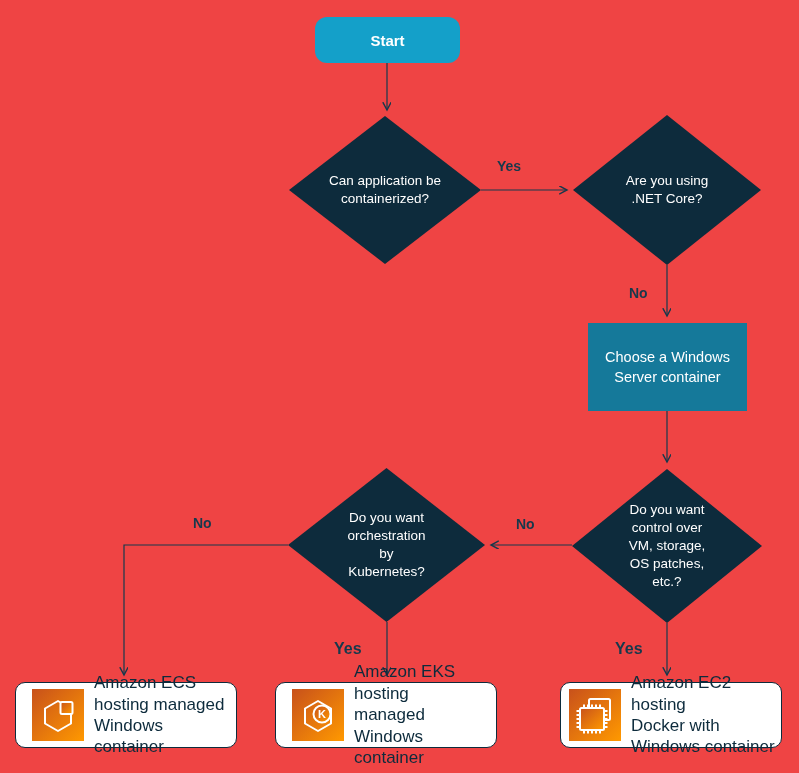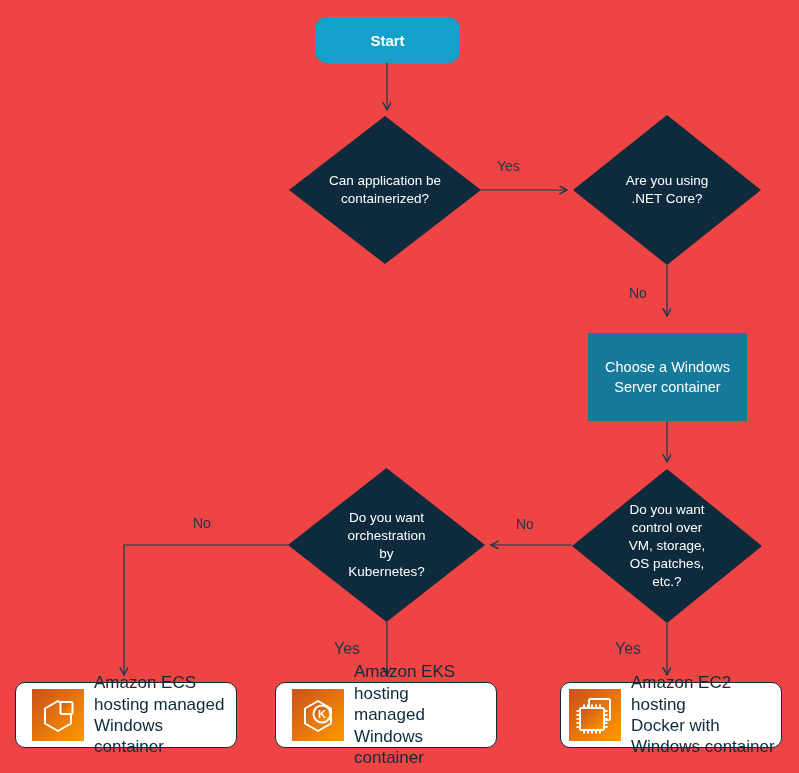--- a/index.html
+++ b/index.html
@@ -25,21 +25,21 @@
     color:#ffffff; font-size:13.5px; line-height:1.32;
     text-align:center; white-space:pre-line;
   }
   .d-containerized { left:289px; top:116px; width:192px; height:148px; }
   .d-netcore      { left:573px; top:115px; width:188px; height:150px; }
   .d-control      { left:572px; top:469px; width:190px; height:154px; }
   .d-kubernetes   { left:288px; top:468px; width:197px; height:154px; }
 
   
   .process {
-    position:absolute; left:588px; top:333px; width:159px; height:88px;
+    position:absolute; left:588px; top:323px; width:159px; height:88px;
     background:#15799a;
     display:flex; align-items:center; justify-content:center;
     color:#ffffff; font-size:14.5px; line-height:1.4;
     text-align:center; white-space:pre-line;
   }
 
   
   .result {
     position:absolute; top:682px; width:222px; height:66px;
     background:#ffffff; border:1.5px solid #0d2b3c; border-radius:10px;
@@ -49,21 +49,21 @@
   .r-ecs { left:15px; }
   .r-eks { left:275px; }
   .r-ec2 { left:560px;padding-left:8px; }
   .result .icon { width:52px; height:52px; flex:0 0 auto; }
   .result .label {
     color:#0d2b3c; font-size:17px; line-height:1.26; white-space:pre-line;
   }
 
   
   .edge-label {
-    position:absolute; color:#16394c; font-size:14px;
+    position:absolute; color:#16394c; font-size:14px;font-weight:bold;
   }
   .edge-label.big { font-size:16px; }
   .el-yes-containerized { left:497px; top:158px; }
   .el-no-netcore        { left:629px; top:285px; }
   .el-no-control        { left:516px; top:516px; }
   .el-no-kubernetes     { left:193px; top:515px; }
   .el-yes-kubernetes    { left:334px; top:640px; }
   .el-yes-control       { left:615px; top:640px; }
 </style>
 </head>

